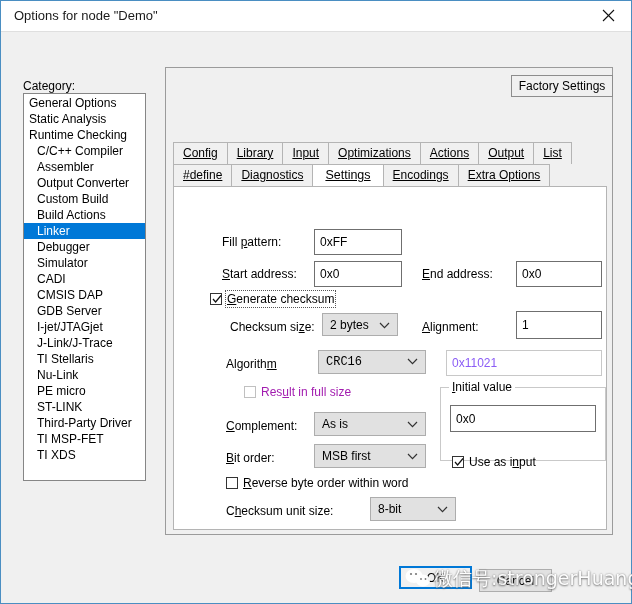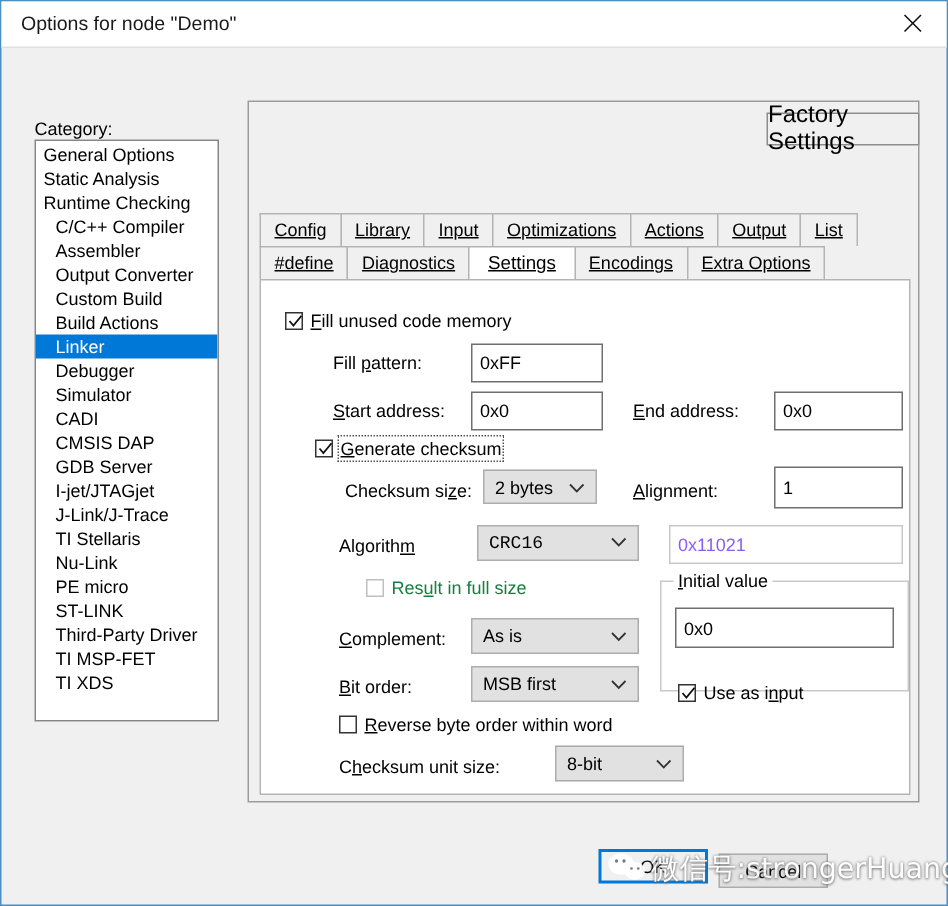--- a/index.html
+++ b/index.html
@@ -40,21 +40,21 @@
   .cat-item.indent{padding-left:13px;}
   .cat-item.sel{background:#0078d7;color:#fff;}
   
   #right-frame{
     position:absolute;left:164px;top:66px;width:448px;height:468px;
     border:1px solid #9b9b9b;background:#f0f0f0;box-sizing:border-box;
   }
   #factory-btn{
     position:absolute;left:510px;top:74px;width:102px;height:22px;
     background:#f0f0f0;border:1px solid #8d8d8d;box-sizing:border-box;
-    font-size:16px;display:flex;align-items:center;justify-content:center;
+    font-size:12px;display:flex;align-items:center;justify-content:center;
     cursor:default;
   }
   
   #tabs{position:absolute;left:172px;top:141px;width:434px;}
   .tab-row{display:flex;height:22px;text-decoration:underline;}
   .tab{
     height:22px;line-height:21px;padding:0 9px;box-sizing:border-box;
     background:#f0f0f0;border:1px solid #b4b4b4;border-bottom:none;
     margin-right:-1px;font-size:12px;white-space:nowrap;cursor:default;
     display:flex;align-items:center;
@@ -90,21 +90,21 @@
   .cb svg{position:absolute;left:1px;top:0px;}
   .cbrow{display:flex;align-items:center;cursor:default;}
   .dotted{outline:1px dotted #555;outline-offset:1px;}
   .grp{
     position:absolute;border:1px solid #c9c9c9;box-sizing:border-box;
   }
   .grp-title{
     position:absolute;top:-8px;left:8px;background:#fff;padding:0 3px;
     font-size:12px;white-space:nowrap;
   }
-  .disabled-txt{color:#15803d;}
+  .disabled-txt{color:#a21caf;}
   
   .dlg-btn{
     position:absolute;height:23px;box-sizing:border-box;font-size:12px;
     display:flex;align-items:center;justify-content:center;cursor:default;
     background:#e1e1e1;border:1px solid #adadad;
   }
   #ok-btn{left:398px;top:565px;width:73px;background:#f0f0f0;border:2px solid #0078d7;}
   #cancel-btn{left:478px;top:568px;width:73px;}
   
   #watermark{
@@ -179,28 +179,20 @@
         <div class="tab">#define</div>
         <div class="tab">Diagnostics</div>
         <div class="tab active">Settings</div>
         <div class="tab">Encodings</div>
         <div class="tab">Extra Options</div>
       </div>
   </div>
 
   <div id="content">
 
-    <div class="row cbrow" style="left:16px;top:20px;">
-      <span class="cb">
-        <svg width="10" height="10" viewBox="0 0 10 10">
-          <polyline points="1,5 3.6,8 9,1.5" fill="none" stroke="#111" stroke-width="1.2"></polyline>
-        </svg>
-      </span>
-      <span class="lbl"><span class="u">F</span>ill unused code memory</span>
-    </div>
 
     <div class="row" style="left:48px;top:48px;">
       <span class="lbl">Fill <span class="u">p</span>attern:</span>
     </div>
     <div class="txtbox" style="position:absolute;left:140px;top:42px;width:88px;height:26px;">
       <span>0xFF</span>
     </div>
 
     <div class="row" style="left:48px;top:80px;">
       <span class="lbl"><span class="u">S</span>tart address:</span>

